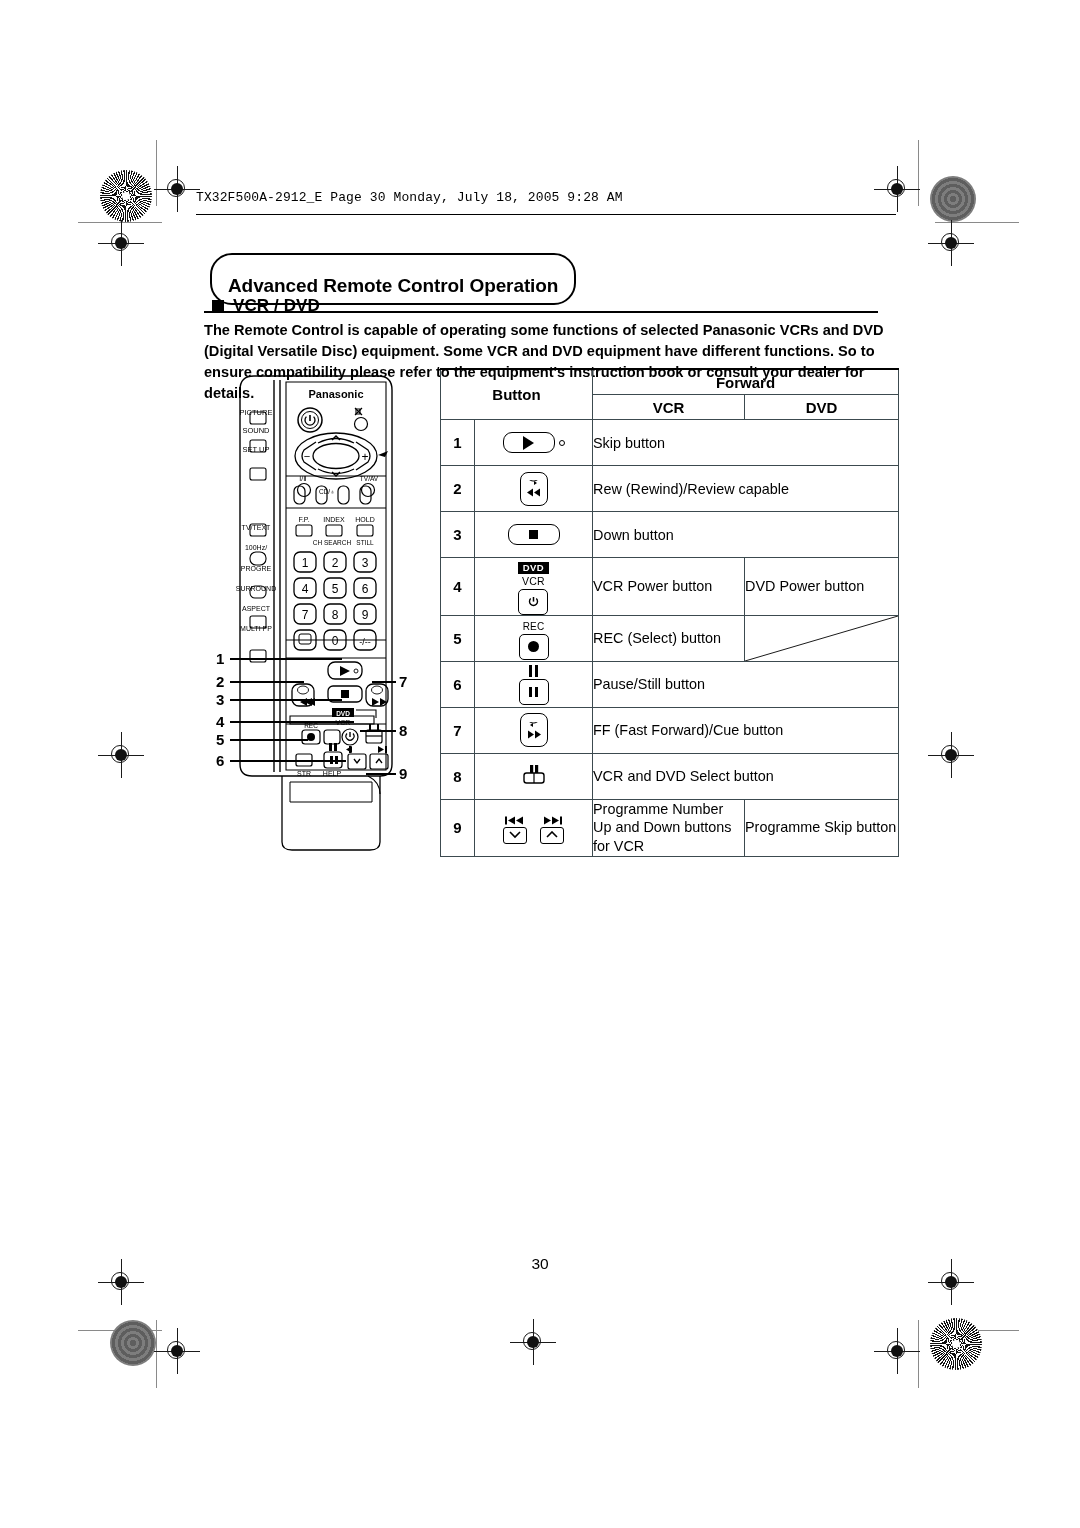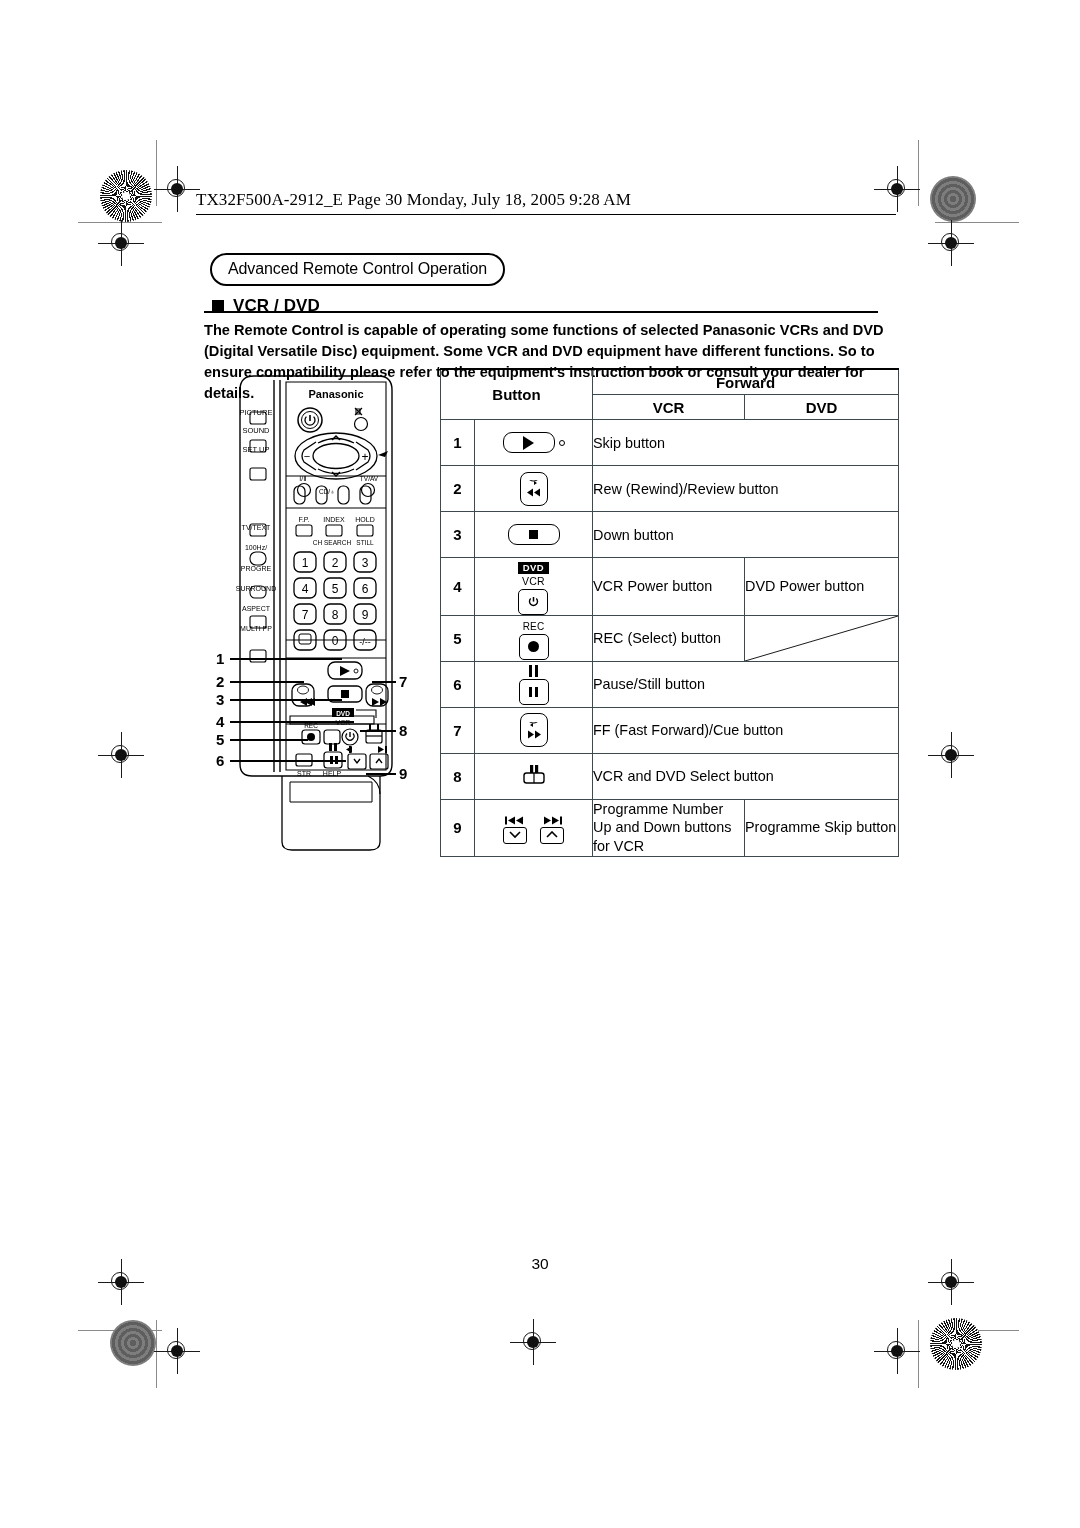--- a/index.html
+++ b/index.html
@@ -49,34 +49,34 @@
   }
   .density-dot {
     position: absolute; width: 46px; height: 46px; border-radius: 50%;
     background:
       repeating-radial-gradient(circle, #5e5e5e 0 3px, #7d7d7d 3px 6px);
   }
 
   
   .file-header {
     position: absolute;
-    font-family: Liberation Serif, serif;
-    font-size: 17px;
+    font-family: Liberation Mono, monospace;
+    font-size: 13px;
     letter-spacing: 0.1px;
     white-space: nowrap;
   }
 
   
   .title-pill {
     position: absolute;
     border: 2.4px solid #000;
     border-radius: 22px;
-    padding: 5px 16px 6px 16px;
-    font-size: 16px;
-    font-weight: normal;
+    padding: 20px 16px 6px 16px;
+    font-size: 19px;
+    font-weight: bold;
     letter-spacing: -0.1px;
     white-space: nowrap;
   }
 
   .subhead {
     position: absolute;
     font-size: 17px;
     font-weight: bold;
     letter-spacing: 0.1px;
     display: flex;
@@ -558,21 +558,21 @@
           <svg width="13" height="7">
               <path d="M6,1 a5,3 0 1 1 1,0 z" fill="none" stroke="#000" stroke-width="1"></path>
               <path d="M7,1 l3,2 l-3,2 z" fill="#000"></path>
             </svg>
           <svg width="16" height="9">
               <path d="M7,0.5 l-6,4 l6,4 z" fill="#000"></path>
               <path d="M14,0.5 l-6,4 l6,4 z" fill="#000"></path>
             </svg>
         </span>
       </td>
-      <td class="c-span" colspan="2">Rew (Rewind)/Review button</td>
+      <td class="c-span" colspan="2">Rew (Rewind)/Review capable</td>
     </tr>
 
     <tr class="row-h">
       <td class="c-num">3</td>
       <td class="c-icon">
         <span class="key key-wide">
             <span class="sq-stop"></span>
           </span>
       </td>
       <td class="c-span" colspan="2">Down button</td>

